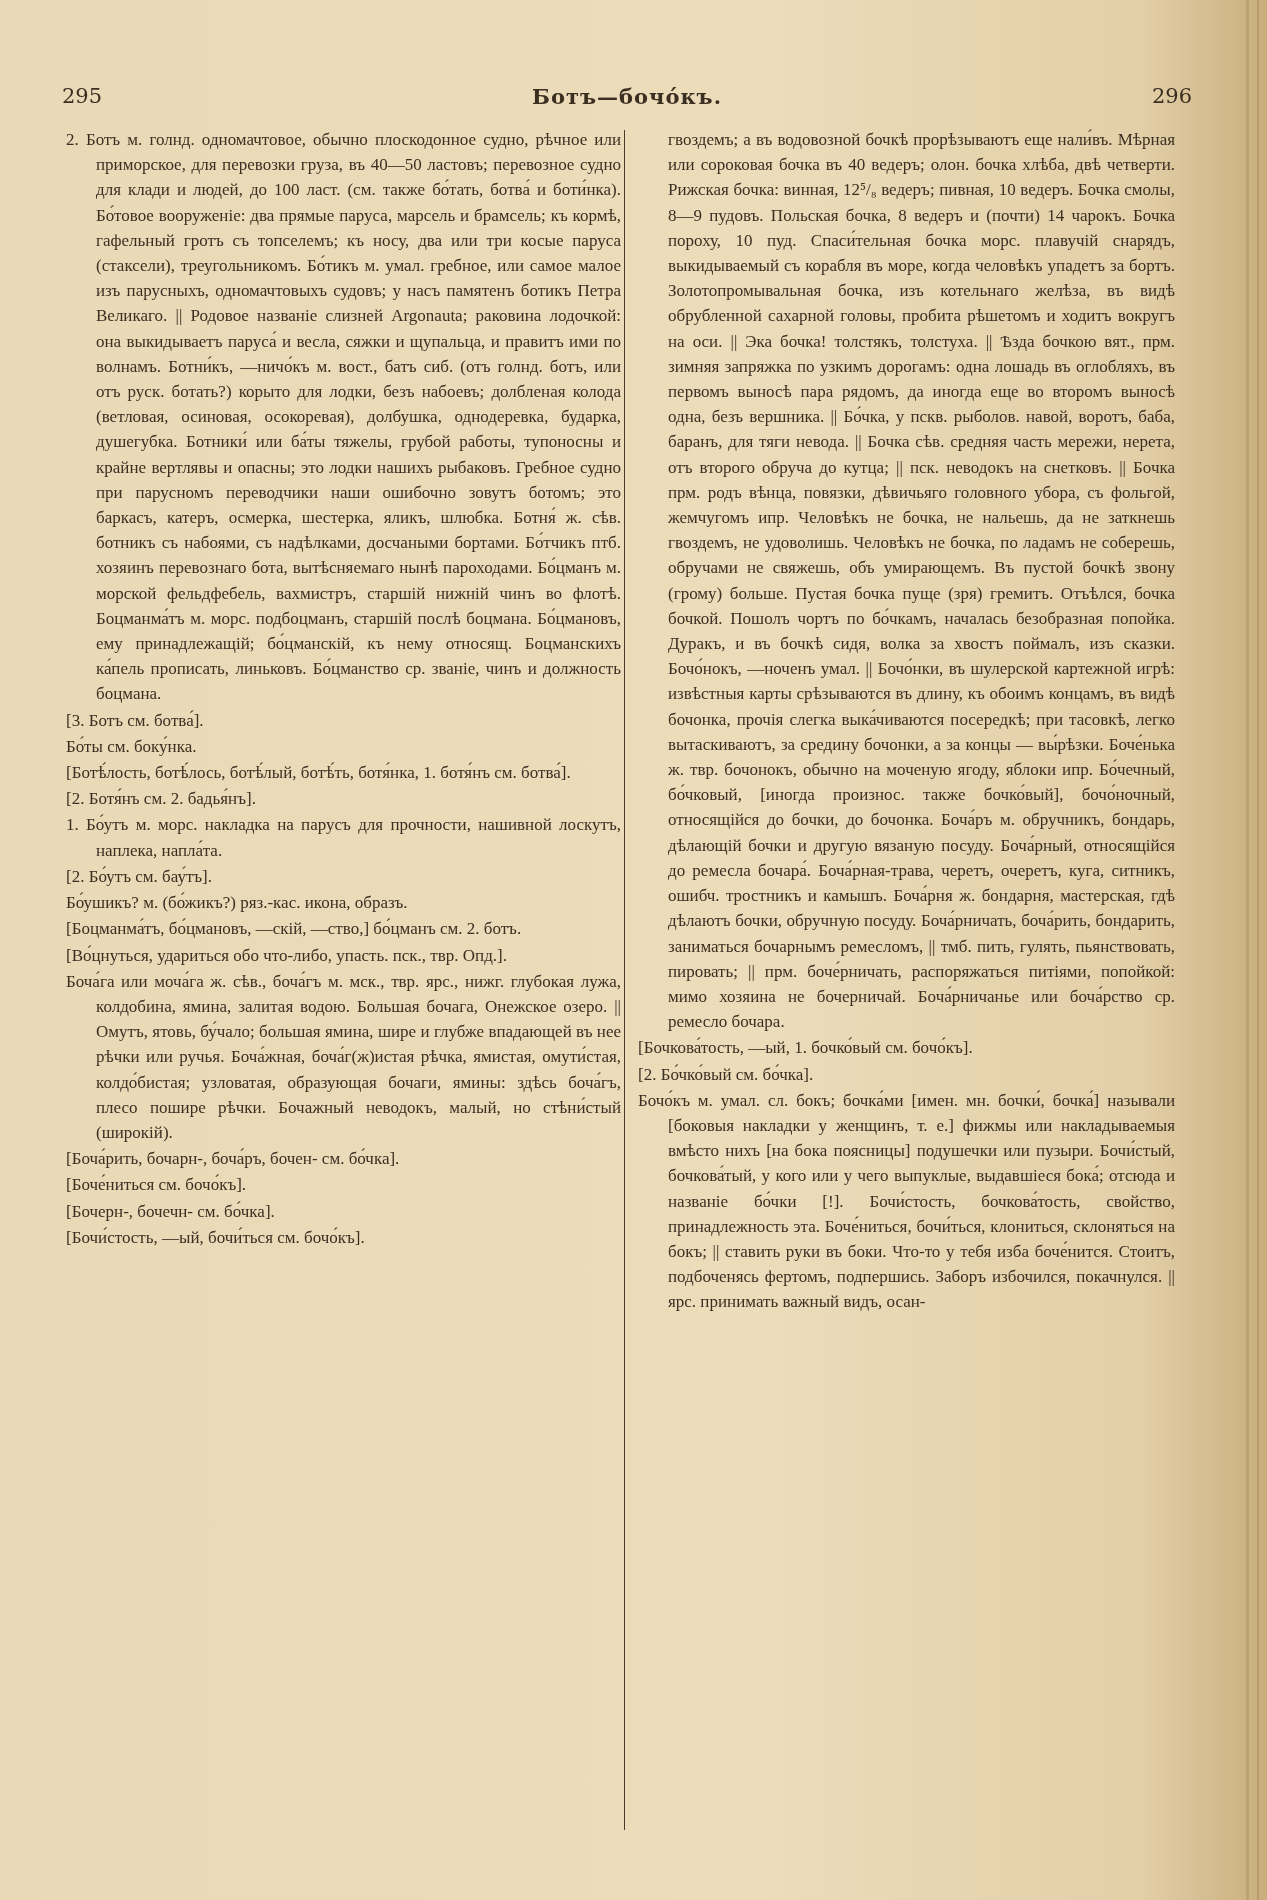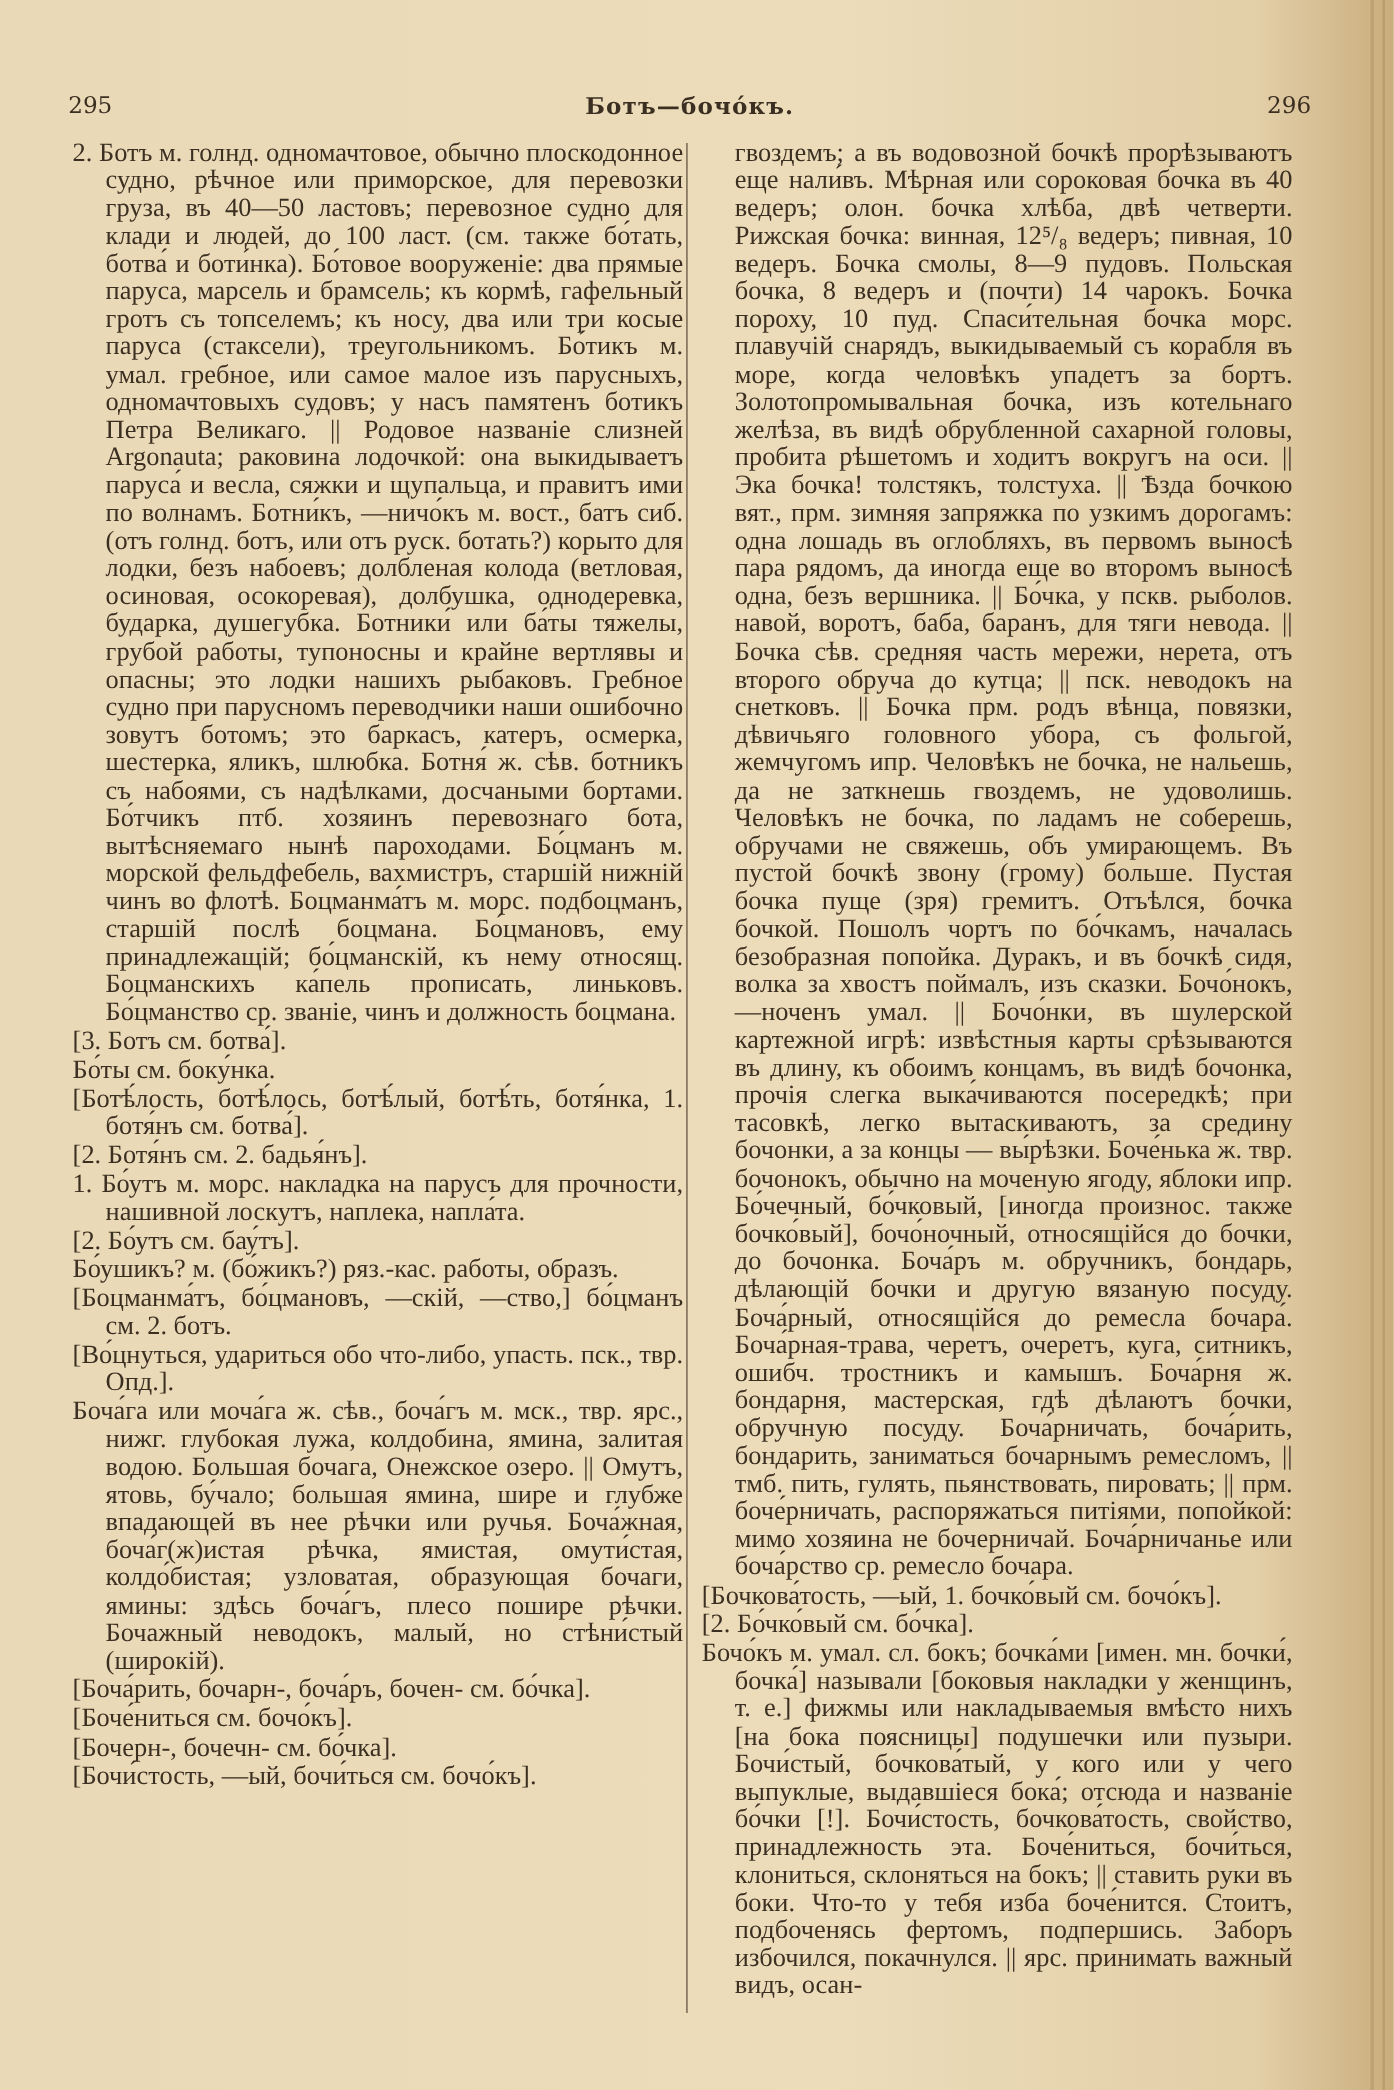--- a/index.html
+++ b/index.html
@@ -21,21 +21,21 @@
     .edge2 { right: 8px; width: 2px; background: #a88a5a; opacity: .5; }
     .header {
       position: absolute; top: 84px; left: 62px; width: 1130px; height: 30px;
       font-size: 21px; color: #3b2f22;
     }
     .header .pl { position: absolute; left: 0; top: 0; }
     .header .pr { position: absolute; right: 0; top: 0; }
     .header .ttl { position: absolute; left: 0; right: 0; text-align: center; top: 0; letter-spacing: 1px; font-weight: bold; }
     .col {
       position: absolute; top: 127px; width: 555px;
-      font-size: 24px; line-height: 25.2px; text-align: justify;
+      font-size: 17px; line-height: 25.2px; text-align: justify;
       font-family: "Liberation Serif", serif;
     }
     .col.left { left: 66px; }
     .col.right { left: 638px; width: 537px; }
     .divider {
       position: absolute; left: 624px; top: 130px; width: 1px; height: 1700px;
       background: #4a3c2b;
     }
     .entry { margin: 0 0 1px 0; padding-left: 30px; text-indent: -30px; }
     .entry.cont { padding-left: 30px; text-indent: 0; }
@@ -57,21 +57,21 @@
   <div class="divider"></div>
 
   <div class="col left">
     <p class="entry">2. Ботъ м. голнд. одномачтовое, обычно плоскодонное судно, рѣчное или приморское, для перевозки груза, въ 40—50 ластовъ; перевозное судно для клади и людей, до 100 ласт. (см. также бо́тать, ботва́ и боти́нка). Бо́товое вооруженіе: два прямые паруса, марсель и брамсель; къ кормѣ, гафельный гротъ съ топселемъ; къ носу, два или три косые паруса (стаксели), треугольникомъ. Бо́тикъ м. умал. гребное, или самое малое изъ парусныхъ, одномачтовыхъ судовъ; у насъ памятенъ ботикъ Петра Великаго. || Родовое названіе слизней Argonauta; раковина лодочкой: она выкидываетъ паруса́ и весла, сяжки и щупальца, и правитъ ими по волнамъ. Ботни́къ, —ничо́къ м. вост., батъ сиб. (отъ голнд. ботъ, или отъ руск. ботать?) корыто для лодки, безъ набоевъ; долбленая колода (ветловая, осиновая, осокоревая), долбушка, однодеревка, бударка, душегубка. Ботники́ или ба́ты тяжелы, грубой работы, тупоносны и крайне вертлявы и опасны; это лодки нашихъ рыбаковъ. Гребное судно при парусномъ переводчики наши ошибочно зовутъ ботомъ; это баркасъ, катеръ, осмерка, шестерка, яликъ, шлюбка. Ботня́ ж. сѣв. ботникъ съ набоями, съ надѣлками, досчаными бортами. Бо́тчикъ птб. хозяинъ перевознаго бота, вытѣсняемаго нынѣ пароходами. Бо́цманъ м. морской фельдфебель, вахмистръ, старшій нижній чинъ во флотѣ. Боцманма́тъ м. морс. подбоцманъ, старшій послѣ боцмана. Бо́цмановъ, ему принадлежащій; бо́цманскій, къ нему относящ. Боцманскихъ ка́пель прописать, линьковъ. Бо́цманство ср. званіе, чинъ и должность боцмана.</p>
     <p class="entry">[3. Ботъ см. ботва́].</p>
     <p class="entry">Бо́ты см. боку́нка.</p>
     <p class="entry">[Ботѣ́лость, ботѣ́лось, ботѣ́лый, ботѣ́ть, ботя́нка, 1. ботя́нъ см. ботва́].</p>
     <p class="entry">[2. Ботя́нъ см. 2. бадья́нъ].</p>
     <p class="entry">1. Бо́утъ м. морс. накладка на парусъ для прочности, нашивной лоскутъ, наплека, напла́та.</p>
     <p class="entry">[2. Бо́утъ см. бау́тъ].</p>
-    <p class="entry">Бо́ушикъ? м. (бо́жикъ?) ряз.-кас. работы, образъ.</p>
+    <p class="entry">Бо́ушикъ? м. (бо́жикъ?) ряз.-кас. икона, образъ.</p>
     <p class="entry">[Боцманма́тъ, бо́цмановъ, —скій, —ство,] бо́цманъ см. 2. ботъ.</p>
     <p class="entry">[Во́цнуться, удариться обо что-либо, упасть. пск., твр. Опд.].</p>
     <p class="entry">Боча́га или моча́га ж. сѣв., боча́гъ м. мск., твр. ярс., нижг. глубокая лужа, колдобина, ямина, залитая водою. Большая бочага, Онежское озеро. || Омутъ, ятовь, бу́чало; большая ямина, шире и глубже впадающей въ нее рѣчки или ручья. Боча́жная, боча́г(ж)истая рѣчка, ямистая, омути́стая, колдо́бистая; узловатая, образующая бочаги, ямины: здѣсь боча́гъ, плесо пошире рѣчки. Бочажный неводокъ, малый, но стѣни́стый (широкій).</p>
     <p class="entry">[Боча́рить, бочарн-, боча́ръ, бочен- см. бо́чка].</p>
     <p class="entry">[Боче́ниться см. бочо́къ].</p>
     <p class="entry">[Бочерн-, бочечн- см. бо́чка].</p>
     <p class="entry">[Бочи́стость, —ый, бочи́ться см. бочо́къ].</p>
   </div>
 
   <div class="col right">

